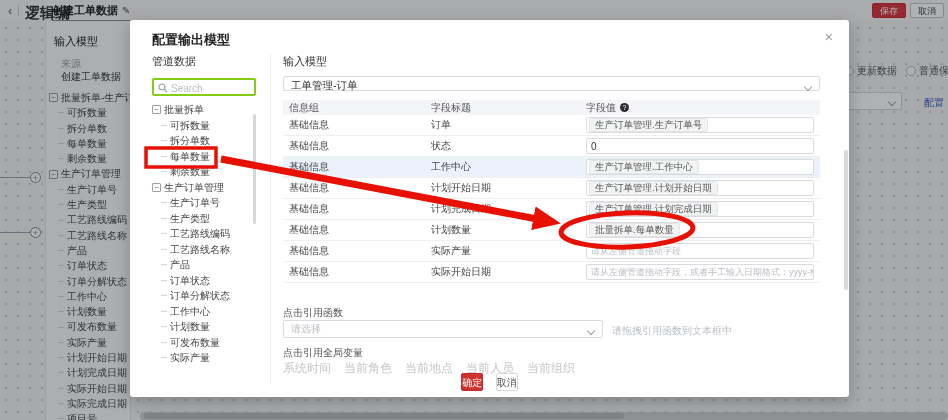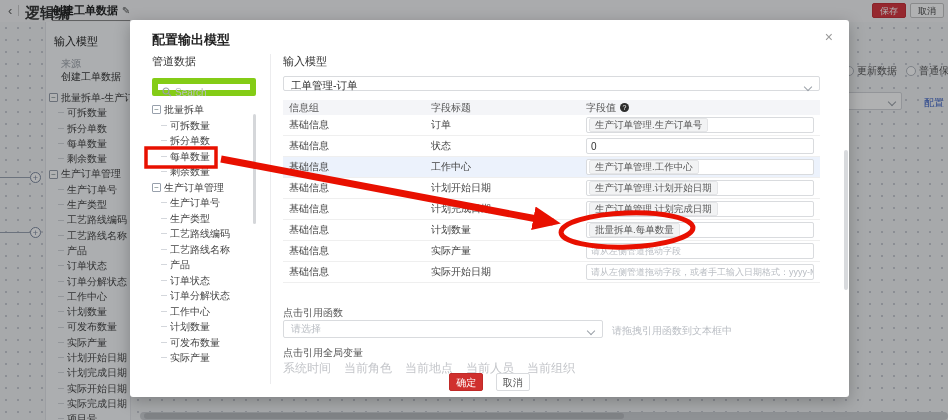--- a/index.html
+++ b/index.html
@@ -55,21 +55,21 @@
 
   
   .overlay{position:absolute;left:0;top:0;width:948px;height:420px;background:rgba(10,12,16,0.32);z-index:10;}
   .modal{position:absolute;left:130px;top:20px;width:719px;height:377px;background:#fff;border-radius:3px;
     box-shadow:0 4px 16px rgba(0,0,0,0.25);z-index:20;}
   .m-title{position:absolute;left:22px;top:11px;font-size:13px;font-weight:bold;color:#222;}
   .m-close{position:absolute;right:16px;top:10px;font-size:14px;color:#999;line-height:14px;cursor:pointer;}
 
   .m-left{position:absolute;left:22px;top:34px;width:108px;height:330px;}
   .m-sec-title{font-size:11px;color:#333;}
-  .m-search{position:absolute;left:0;top:24px;width:104px;height:18px;border:6px solid #84cc16;border-radius:2px;box-sizing:border-box;background:#fff;}
+  .m-search{position:absolute;left:0;top:24px;width:104px;height:18px;border:2px solid #84cc16;border-radius:2px;box-sizing:border-box;background:#fff;}
   .m-search svg{position:absolute;left:4px;top:3px;}
   .m-search .ph{position:absolute;left:17px;top:3px;font-size:10px;color:#b9bdc3;}
   .m-tree{position:absolute;left:0;top:48px;width:104px;height:276px;overflow:hidden;}
   .m-tree .tree-group,.m-tree .tree-item{height:15.5px;line-height:15.5px;}
   .ltree-scroll{position:absolute;left:101px;top:60px;width:3px;height:110px;background:#d5d7da;border-radius:2px;}
   .m-divider{position:absolute;left:140px;top:34px;width:1px;height:330px;background:#ececee;}
 
   .m-right{position:absolute;left:153px;top:34px;width:537px;height:330px;}
   .model-select{position:absolute;left:0;top:22px;width:537px;height:15px;border:1px solid #d9dbde;border-radius:2px;box-sizing:border-box;font-size:10.5px;color:#333;line-height:17px;padding-left:7px;background:#fff;}
   .model-select .chev{position:absolute;right:7px;top:6px;}
@@ -90,21 +90,21 @@
 
   .func-label{position:absolute;left:0;top:252px;font-size:10px;color:#555;}
   .func-select{position:absolute;left:0;top:266px;width:320px;height:18px;border:1px solid #d9dbde;border-radius:2px;box-sizing:border-box;background:#fff;font-size:10px;color:#b9bdc3;line-height:16px;padding-left:7px;}
   .func-select .chev{position:absolute;right:7px;top:6px;}
   .func-hint{position:absolute;left:329px;top:270px;font-size:10px;color:#b9bdc3;white-space:nowrap;}
   .var-label{position:absolute;left:0;top:292px;font-size:10px;color:#555;}
   .gchips{position:absolute;left:0;top:306px;display:flex;gap:13px;}
   .gchip{font-size:12px;color:#c3c5c9;white-space:nowrap;cursor:pointer;}
 
   .m-actions{position:absolute;left:0px;top:352px;width:719px;text-align:center;}
-  .m-btn{display:inline-block;width:34px;height:18px;font-size:10px;line-height:17px;border-radius:2px;box-sizing:border-box;cursor:pointer;}
+  .m-btn{display:inline-block;width:22px;height:18px;font-size:10px;line-height:17px;border-radius:2px;box-sizing:border-box;cursor:pointer;}
   .m-ok{background:#d0302e;color:#fff;border:1px solid #c02a28;margin-right:8px;}
   .m-cancel{background:#fff;color:#555;border:1px solid #d9dbde;}
   .tbl-scroll{position:absolute;left:714px;top:130px;width:4px;height:140px;background:#d8dadd;border-radius:2px;}
 
   
   .anno{position:absolute;left:0;top:0;width:948px;height:420px;z-index:30;pointer-events:none;}
 </style>
 </head>
 <body>
 

